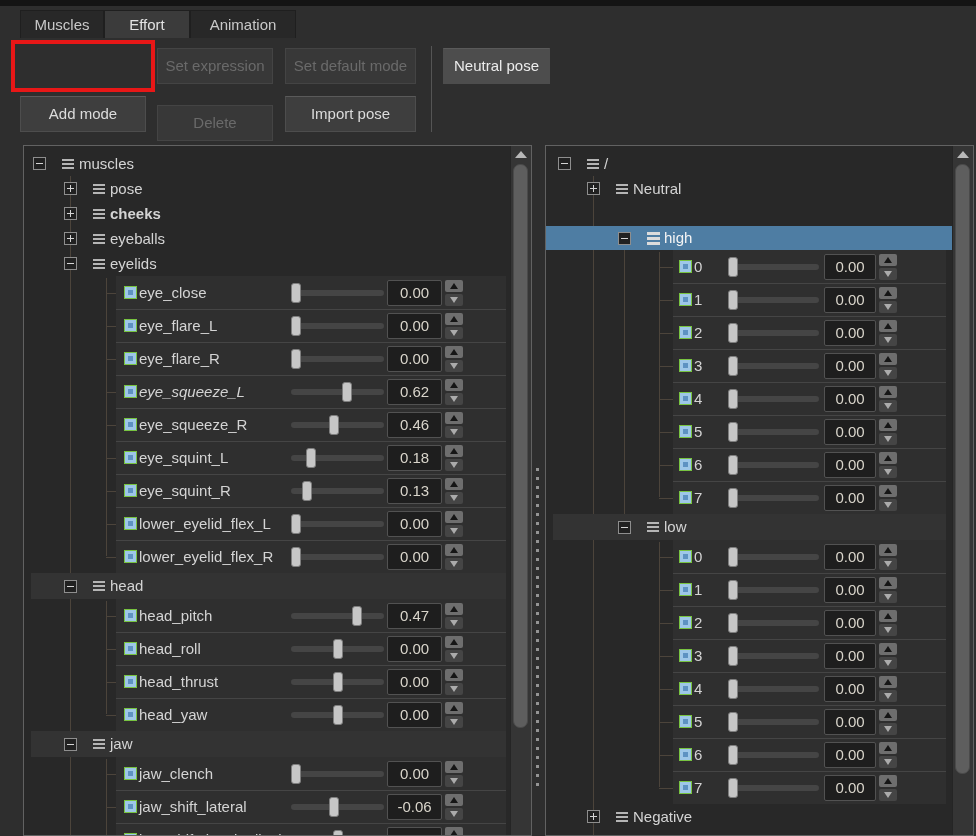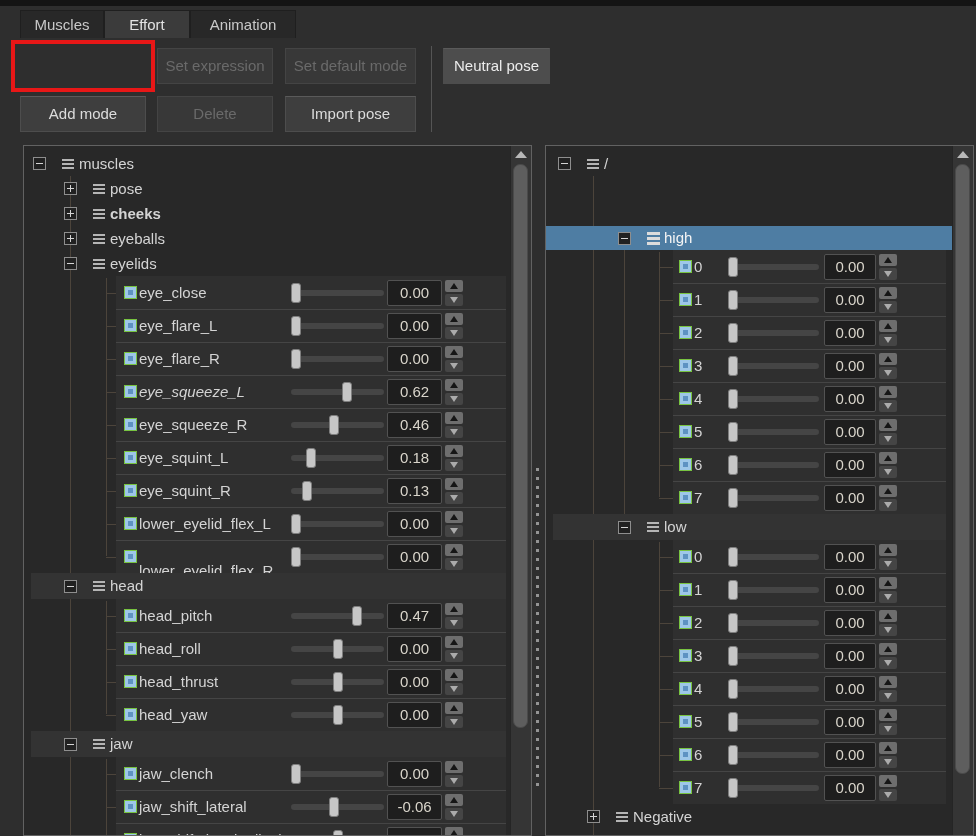--- a/index.html
+++ b/index.html
@@ -83,21 +83,21 @@
   <div class="tabbar" id="tabbar">
       <div class="tab" style="width: 84px;">Muscles</div>
       <div class="tab active" style="width: 86px;">Effort</div>
       <div class="tab" style="width: 106px;">Animation</div>
     </div>
 
   <div class="btn disabled" style="left:157px;top:48px;width:116px;">Set expression</div>
   <div class="btn disabled" style="left:285px;top:48px;width:131px;">Set default mode</div>
   <div class="btn light" style="left:443px;top:48px;width:107px;">Neutral pose</div>
   <div class="btn" style="left:20px;top:96px;width:126px;">Add mode</div>
-  <div class="btn disabled" style="left:157px;top:96px;width:116px;">Delete</div>
+  <div class="btn disabled" style="left:157px;top:105px;width:116px;">Delete</div>
   <div class="btn" style="left:285px;top:96px;width:131px;">Import pose</div>
   <div class="vsep" style="left:431px;top:46px;height:86px;"></div>
   <div class="redbox" id="redbox" style="left: 11px; top: 40px; width: 144px; height: 52px; border-color: rgb(232, 23, 23);"></div>
 
   <div class="panel" id="panel-left" style="left:23px;top:145px;width:509px;height:691px;">
     <div class="tree" id="tree-left">
         <div class="vline" style="left: 46px; top: 30px; height: 661px;"></div>
         <div class="vline" style="left: 82px; top: 132px; height: 278px;"></div>
         <div class="vline" style="left: 82px; top: 455px; height: 113px;"></div>
         <div class="vline" style="left: 82px; top: 613px; height: 78px;"></div>
@@ -243,21 +243,21 @@
           <div class="vbox" style="left: 363px; width: 55px; top: 3.5px;">0.00</div>
           <div class="spin" style="left: 421px; top: 3.5px;">
             <div class="up"></div>
             <div class="dn"></div>
           </div>
         </div>
         <div class="row" style="top: 394px; height: 33px;">
           <div class="hstub" style="left: 82px; width: 10px; top: 16.5px;"></div>
           <div class="band sep" style="left: 92px; width: 390px;"></div>
           <div class="cbx" style="left: 100px; top: 10px;"></div>
-          <div class="lbl" style="left: 115px; line-height: 33px; top: 14px; bottom: 0px; text-decoration: underline;">lower_eyelid_flex_R</div>
+          <div class="lbl" style="left: 115px; line-height: 33px; top: 0px; bottom: 0px;">lower_eyelid_flex_R</div>
           <div class="slider" style="left: 267px; width: 93px; top: 6.5px;">
             <div class="strack"></div>
             <div class="shandle" style="left: 0px;"></div>
           </div>
           <div class="vbox" style="left: 363px; width: 55px; top: 3.5px;">0.00</div>
           <div class="spin" style="left: 421px; top: 3.5px;">
             <div class="up"></div>
             <div class="dn"></div>
           </div>
         </div>
@@ -386,20 +386,25 @@
     <div class="tree" id="tree-right">
         <div class="vline" style="left: 47px; top: 30px; height: 665px;"></div>
         <div class="vline" style="left: 78px; top: 101px; height: 280px;"></div>
         <div class="vline" style="left: 113px; top: 106px; height: 245px;"></div>
         <div class="vline" style="left: 113px; top: 396px; height: 245px;"></div>
         <div class="row" style="top: 5px; height: 25px;">
           <div class="exp" style="left: 12px; top: 6px;"></div>
           <div class="burger" style="left: 41px; top: 11.5px;"></div>
           <div class="lbl" style="left: 58px; line-height: 25px; top: 0px; bottom: 0px;">/</div>
         </div>
+        <div class="row" style="top: 30px; height: 25px;">
+          <div class="exp plus" style="left: 41px; top: 6px;"></div>
+          <div class="burger" style="left: 70px; top: 11.5px;"></div>
+          <div class="lbl" style="left: 87px; line-height: 25px; top: 0px; bottom: 0px;">Neutral</div>
+        </div>
         <div class="row selected" style="top: 80px; height: 24px; right: 0px;">
           <div class="exp" style="left: 72px; top: 5.5px;"></div>
           <div class="burger bold" style="left: 101px; top: 11px;"></div>
           <div class="lbl" style="left: 118px; line-height: 24px; top: 0px; bottom: 0px;">high</div>
         </div>
         <div class="row" style="top: 104px; height: 33px;">
           <div class="hstub" style="left: 113px; width: 14px; top: 16.5px;"></div>
           <div class="band" style="left: 127px; width: 273px;"></div>
           <div class="cbx" style="left: 133px; top: 10px;"></div>
           <div class="lbl" style="left: 148px; line-height: 33px; top: 0px; bottom: 0px;">0</div>

